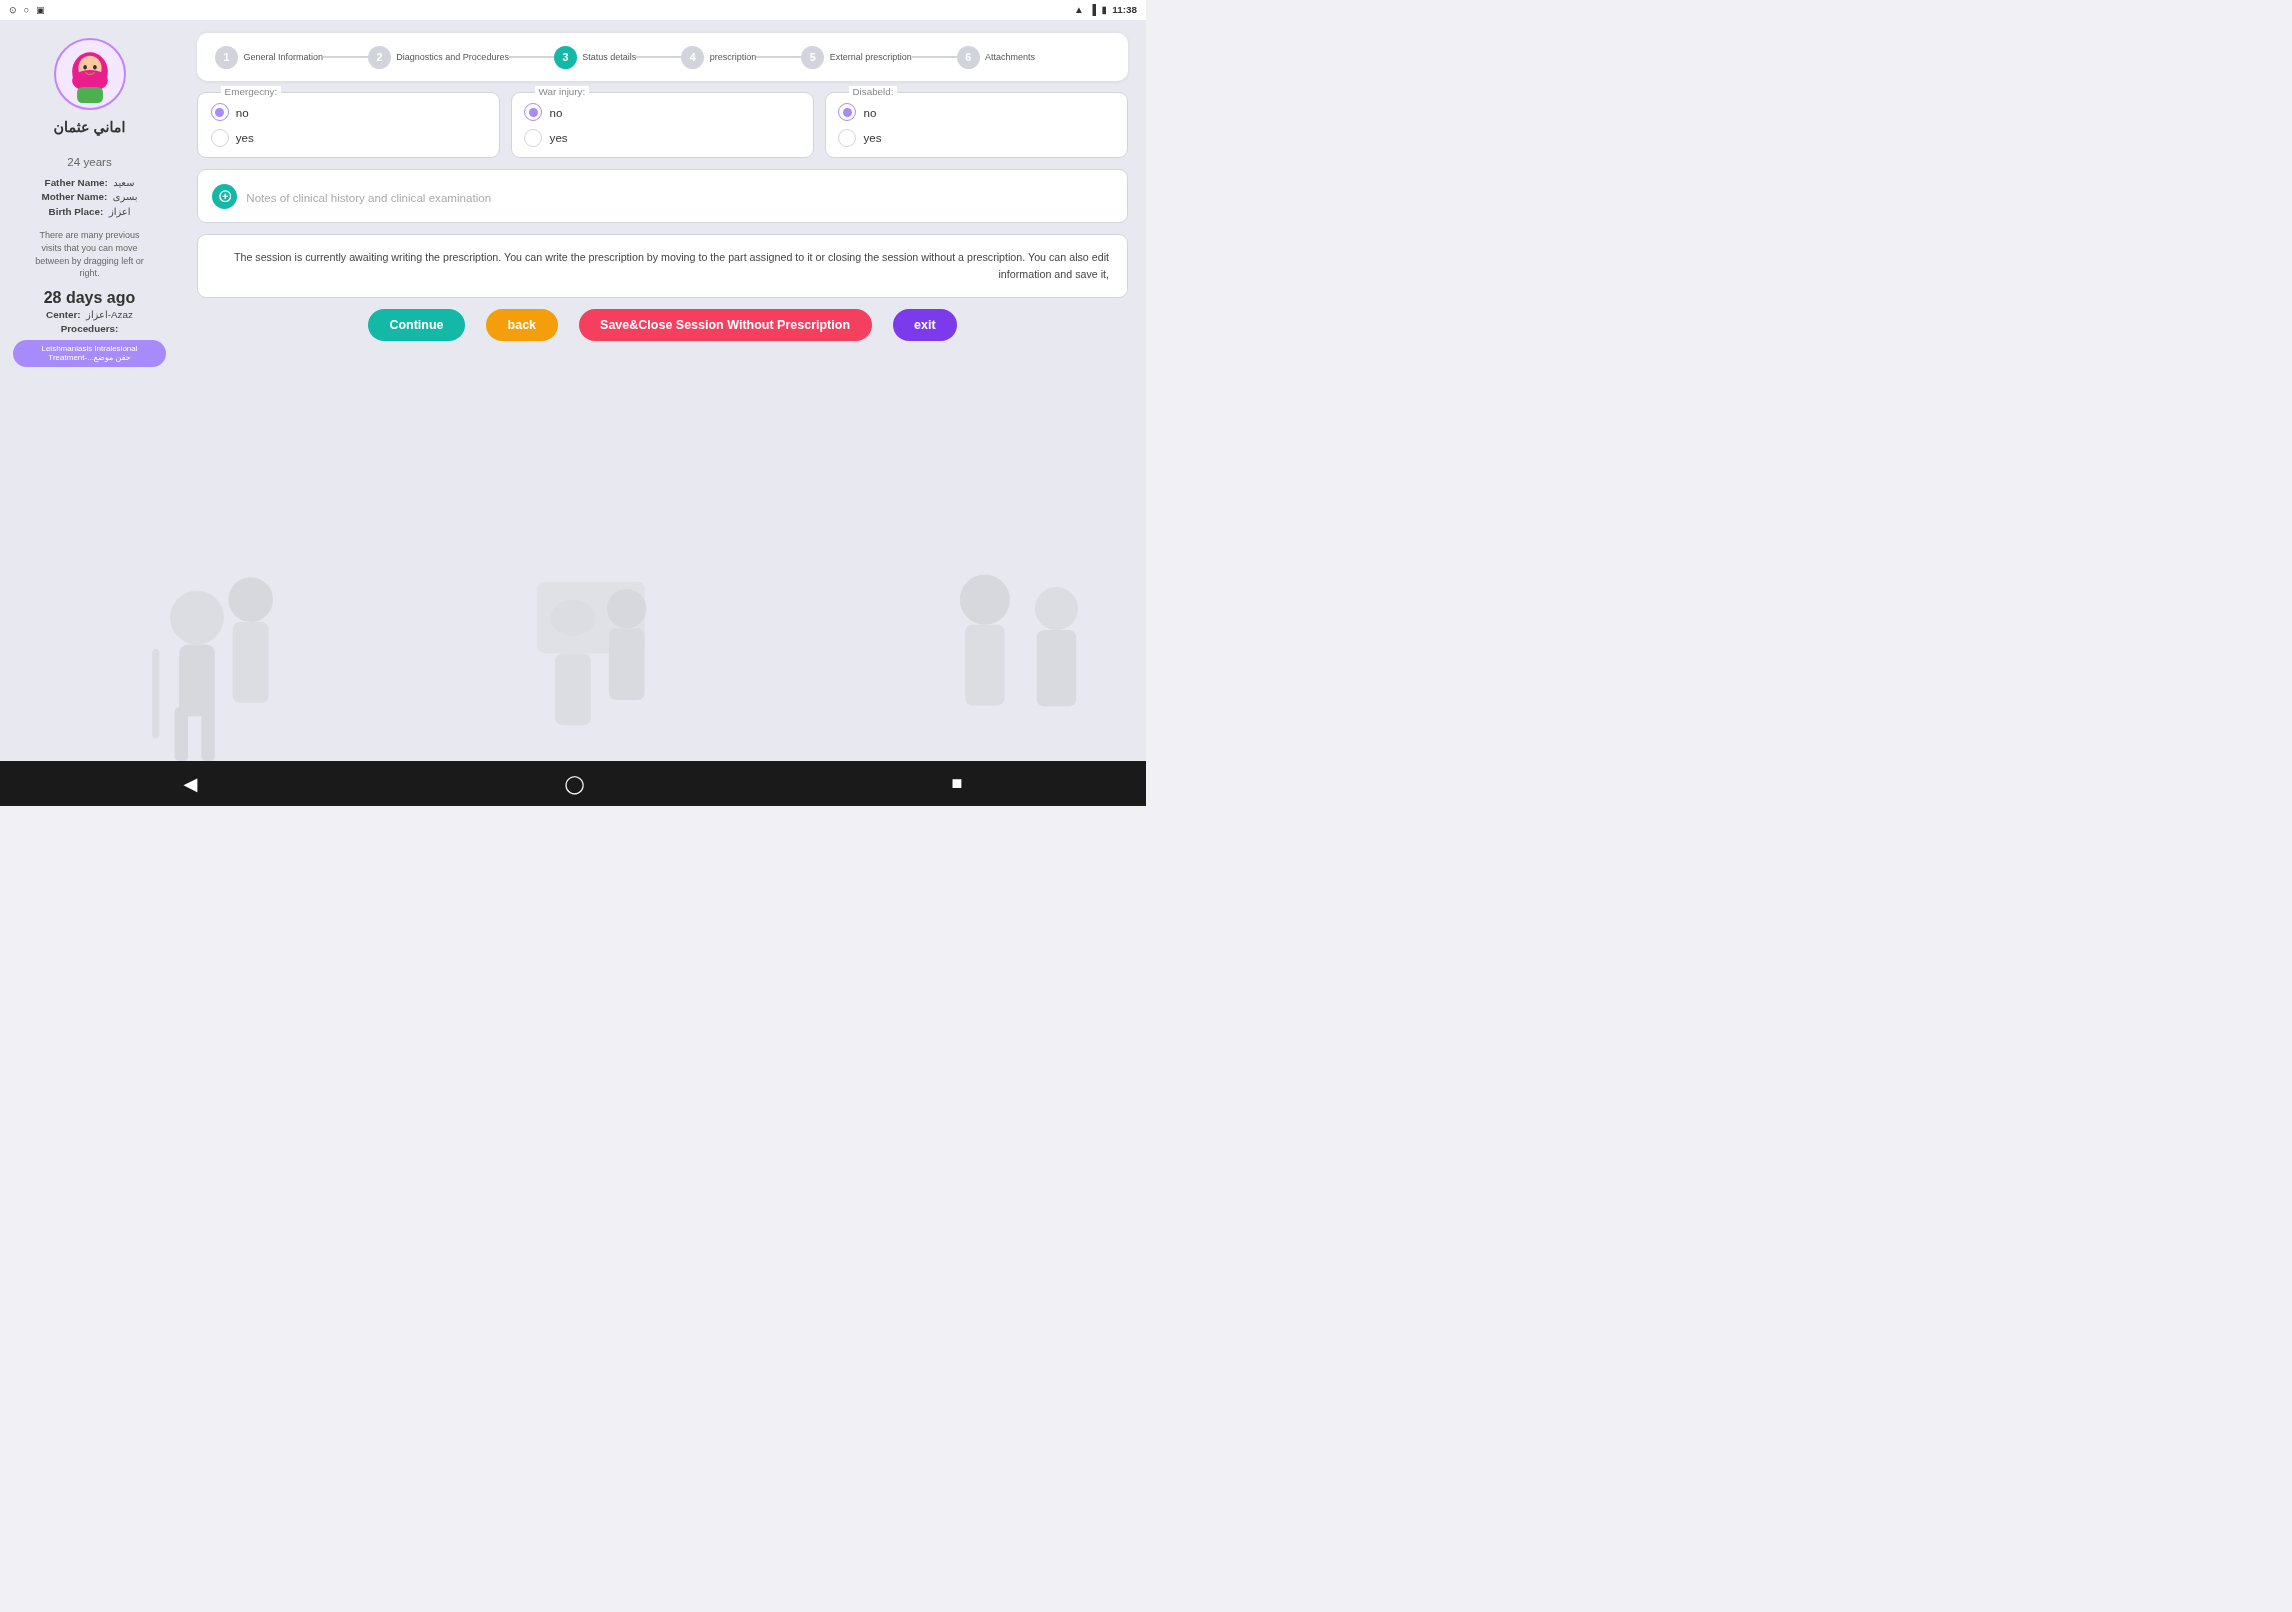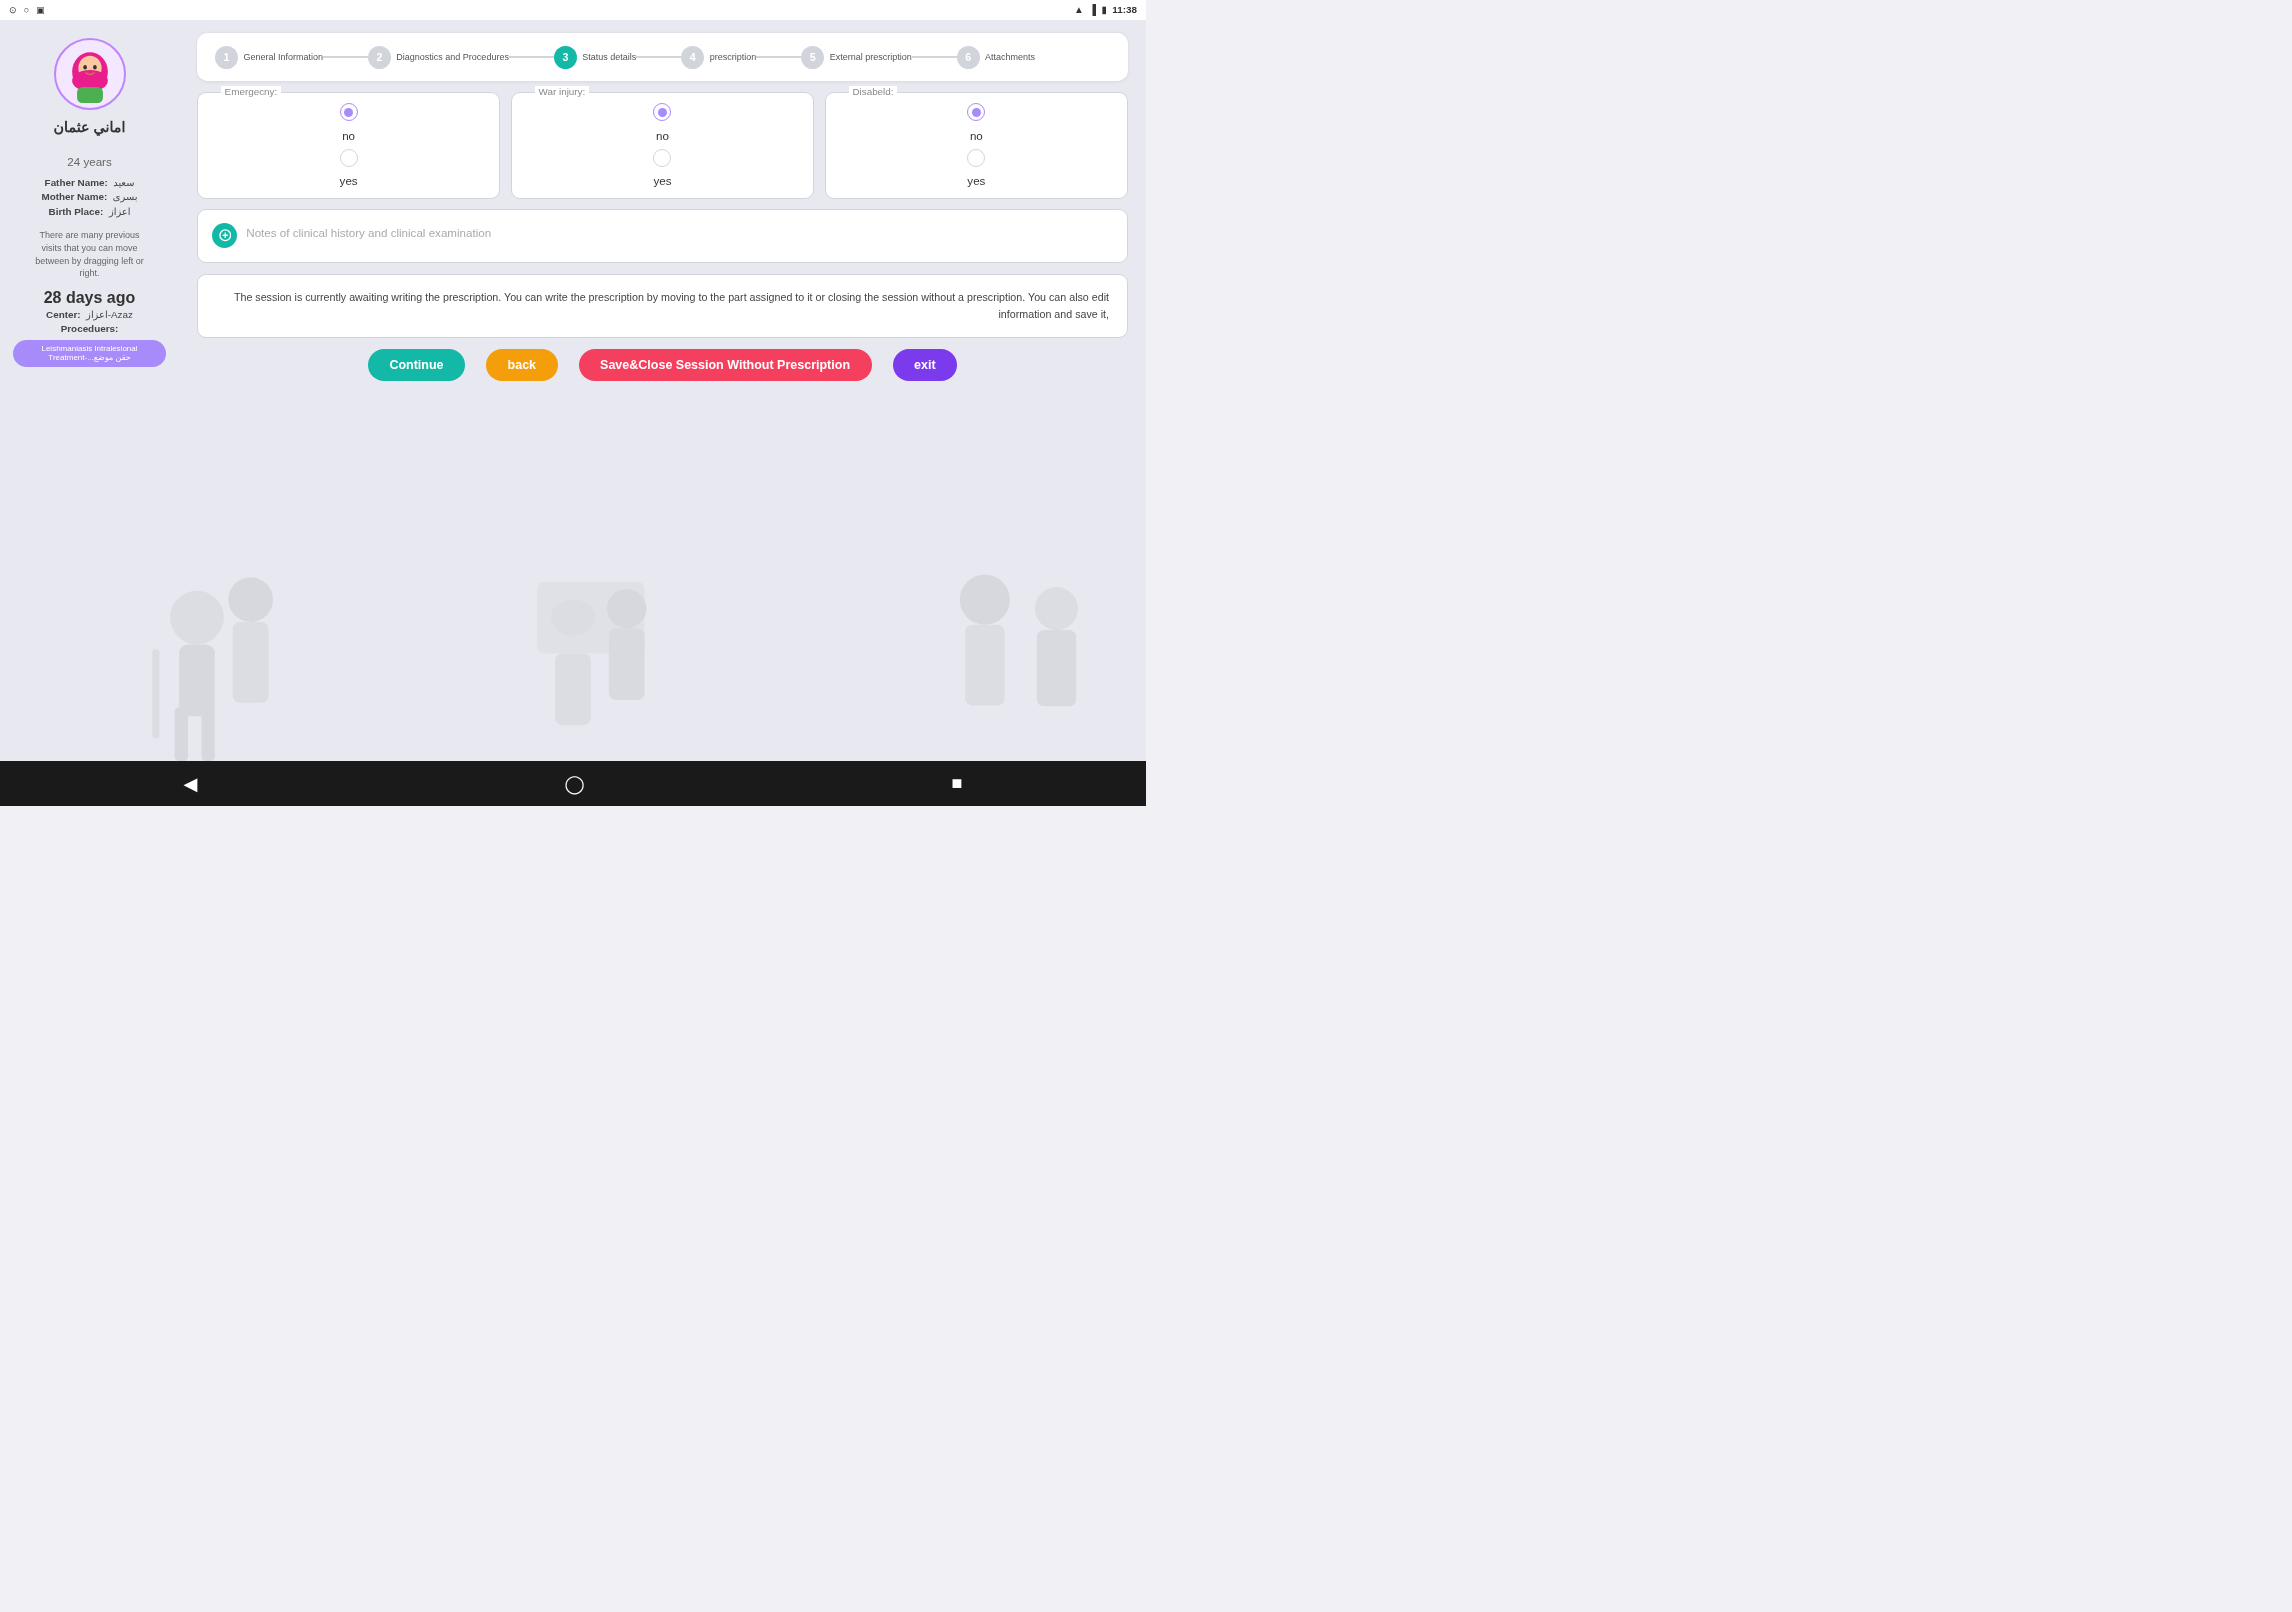--- a/index.html
+++ b/index.html
@@ -243,21 +243,20 @@
       font-size: 9.9px;
       color: #888;
     }
 
     .radio-option {
       display: flex;
       align-items: center;
       gap: 7.2px;
       margin-bottom: 7.2px;
       cursor: pointer;
-      flex-direction: column;
     }
 
     .radio-option:last-child {
       margin-bottom: 0;
     }
 
     .radio-circle {
       width: 18px;
       height: 18px;
       border-radius: 50%;
@@ -285,21 +284,21 @@
       color: #333;
     }
 
     
     .notes-box {
       border: 1.3px solid #d1d5db;
       border-radius: 9px;
       padding: 12.5px 14.3px;
       background: white;
       display: flex;
-      align-items: flex-start;
+      align-items: center;
       gap: 9px;
       min-height: 54px;
     }
 
     .notes-icon {
       width: 25px;
       height: 25px;
       background: #14b8a6;
       border-radius: 50%;
       display: flex;

